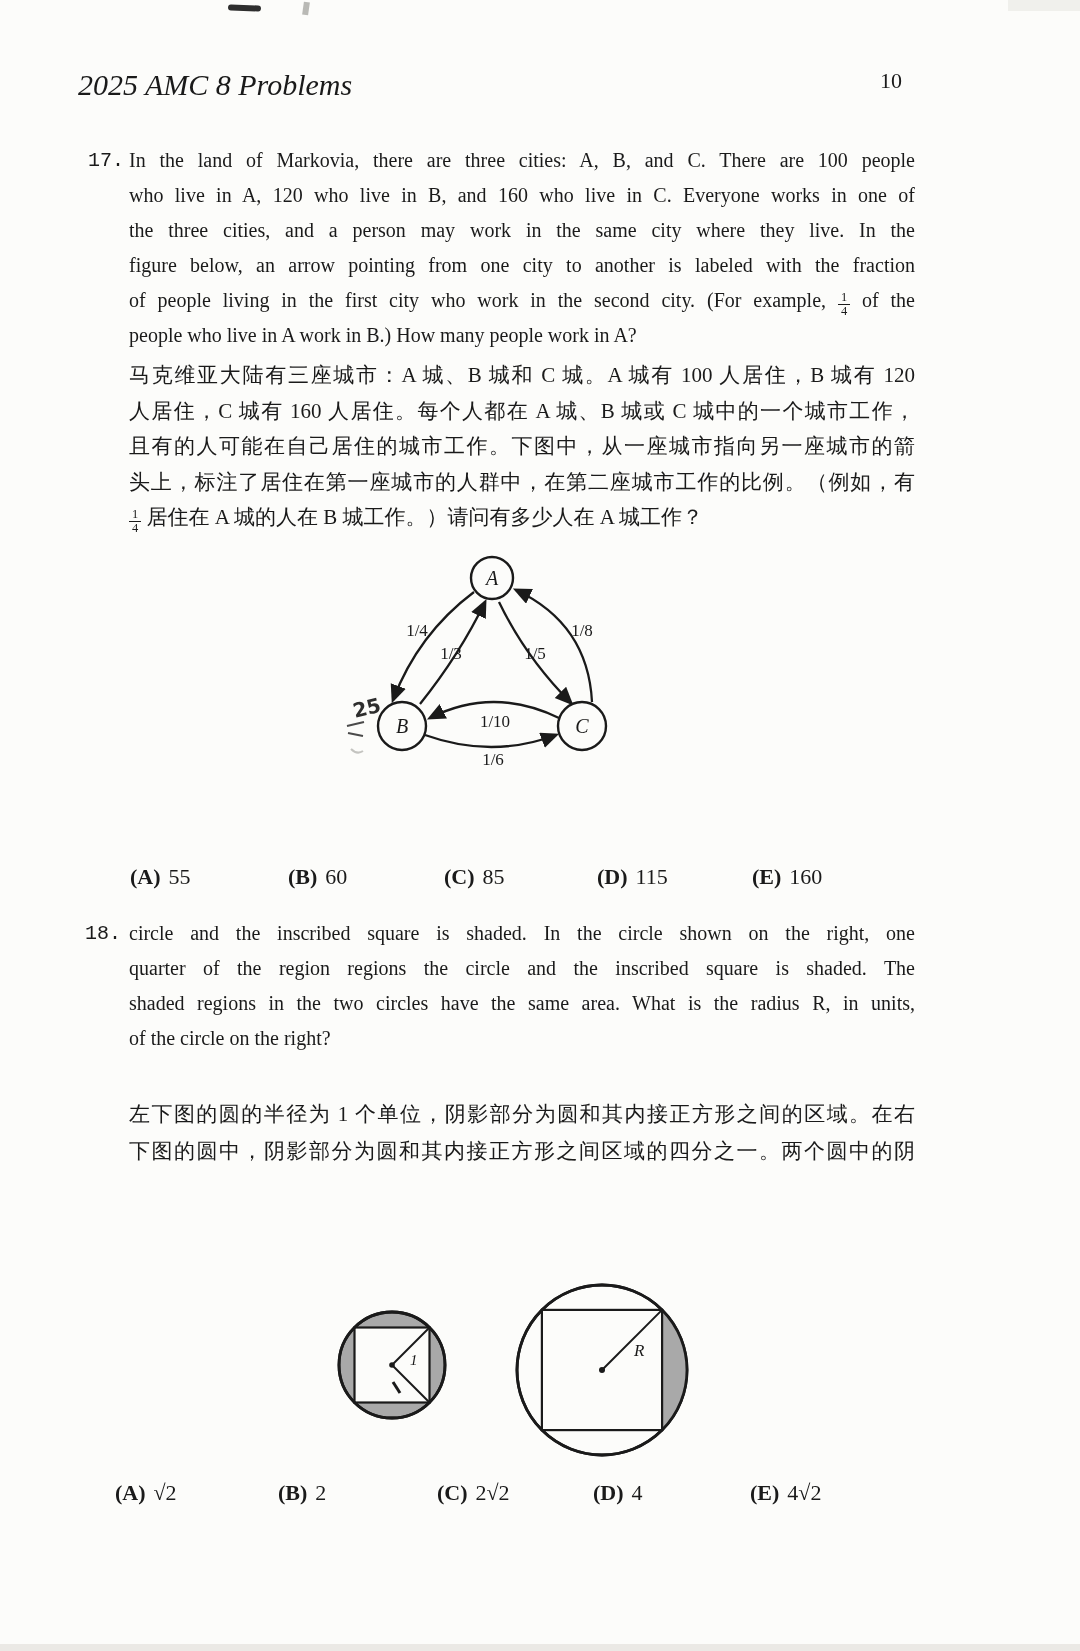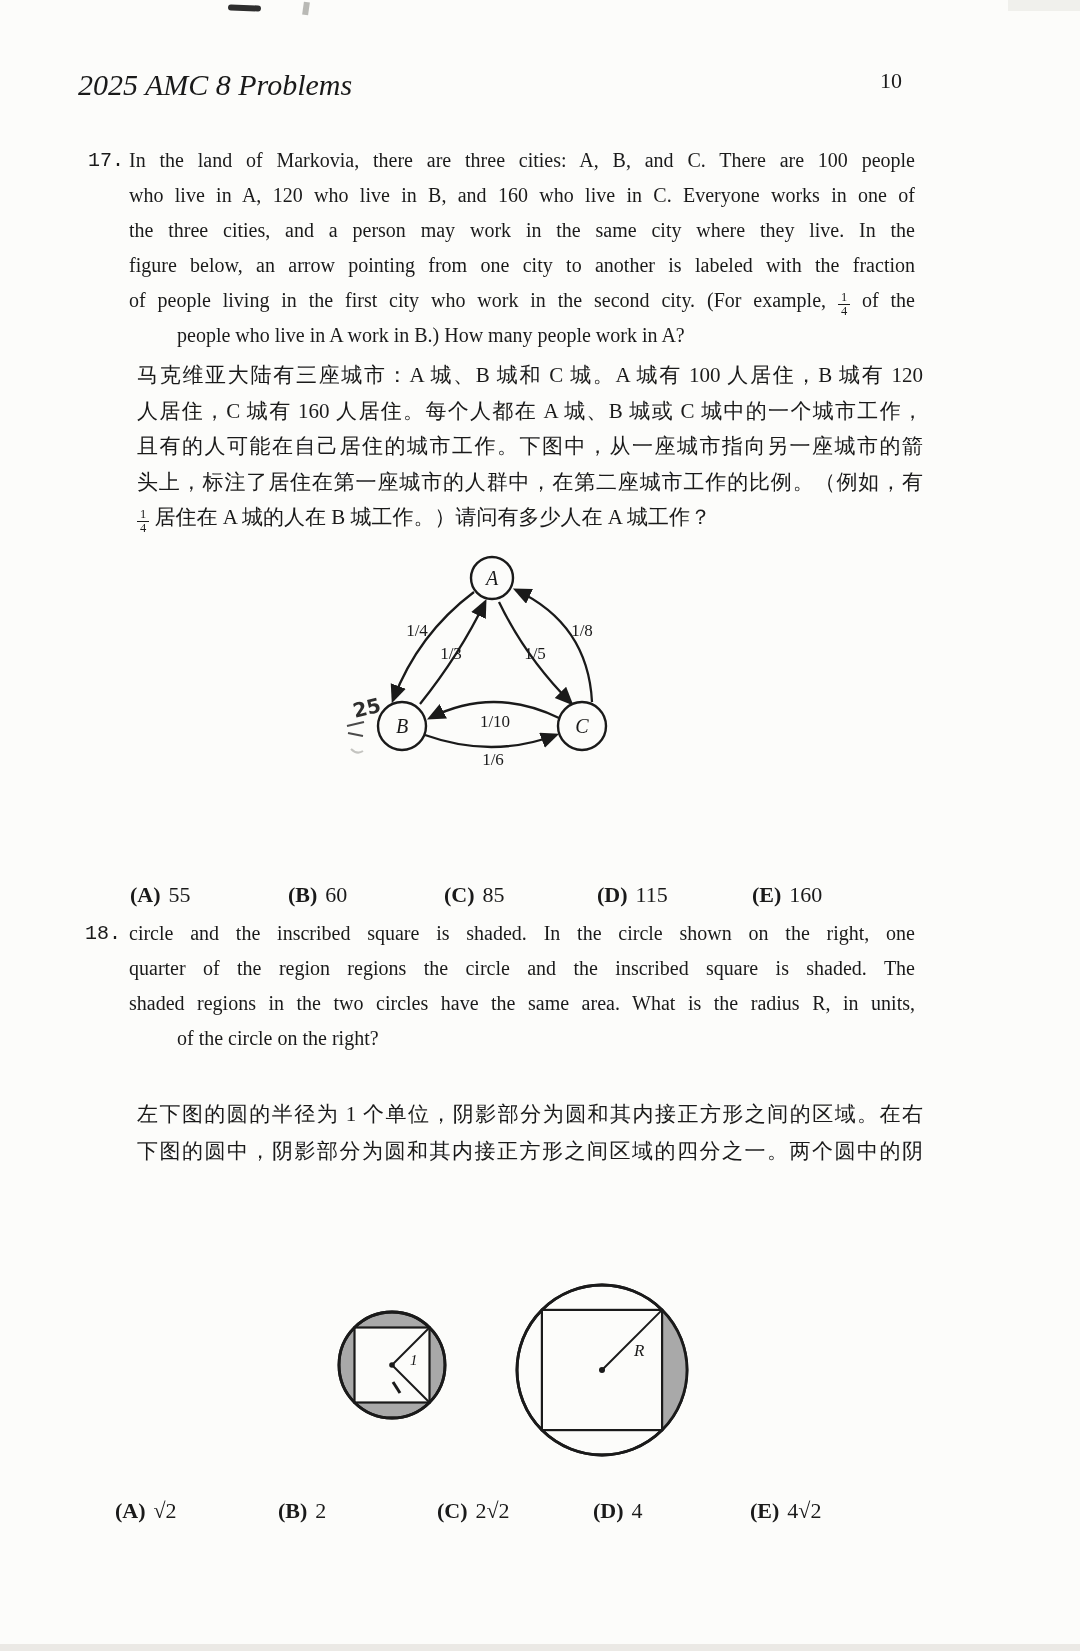--- a/index.html
+++ b/index.html
@@ -22,38 +22,38 @@
 
   
   .prob{position:absolute;display:flex;}
   .p17{left:88px;top:143px;width:827px;}
   .p18{left:85px;top:916px;width:830px;}
   .pnum{width:41px;font-size:20px;line-height:35px;flex:0 0 auto;font-family:Liberation Mono, monospace;}
   .p18 .pnum{width:44px;}
   .ptext{flex:1;}
   .eline{font-size:20px;line-height:35px;height:35px;text-align:justify;text-align-last:justify;overflow:hidden;white-space:nowrap;}
   .eline.j{white-space:normal;}
-  .eline.last{text-align-last:left;white-space:normal;margin-left:48px;}
-  .cnblock{position:absolute;left:137px;width:786px;}
+  .eline.last{text-align-last:left;white-space:normal;}
+  .cnblock{position:absolute;left:129px;width:786px;}
   .cn17{top:358px;}
   .cn18{top:1096px;}
   .cline{font-size:21px;line-height:35.5px;height:35.5px;text-align:justify;text-align-last:justify;overflow:hidden;}
   .cn18 .cline{line-height:36.5px;height:36.5px;}
   .cline.last{text-align-last:left;}
 
   
   .frac{display:inline-block;vertical-align:-8px;text-align:center;line-height:1.05;font-size:12.5px;}
   .frac .fn{display:block;padding:0 3px;border-bottom:1.4px solid #1a1a1a;}
   .frac .fd{display:block;padding:0 3px;}
 
   
   .opts{position:absolute;left:0;top:0;width:1080px;height:34px;}
   .o17{top:864px;}
   .o18{top:1480px;}
-  .opt{position:absolute;font-size:22px;white-space:nowrap;margin-top:18px;}
+  .opt{position:absolute;font-size:22px;white-space:nowrap;}
   .opt b{font-weight:bold;margin-right:8px;}
 
   
   .fig17{position:absolute;left:335px;top:546px;}
   .fig18{position:absolute;left:300px;top:1272px;}
   .svgtext{font-family:"Liberation Serif","DejaVu Serif",serif;}
   .ital{font-style:italic;}
   .hand{font-family:"DejaVu Sans",sans-serif;font-weight:bold;}
 </style>
 </head>

